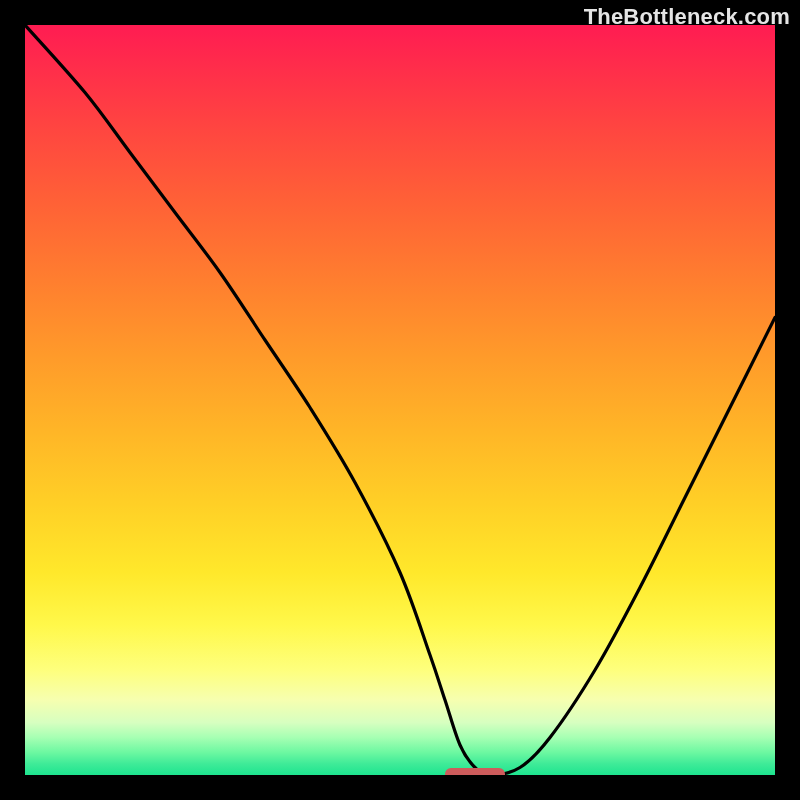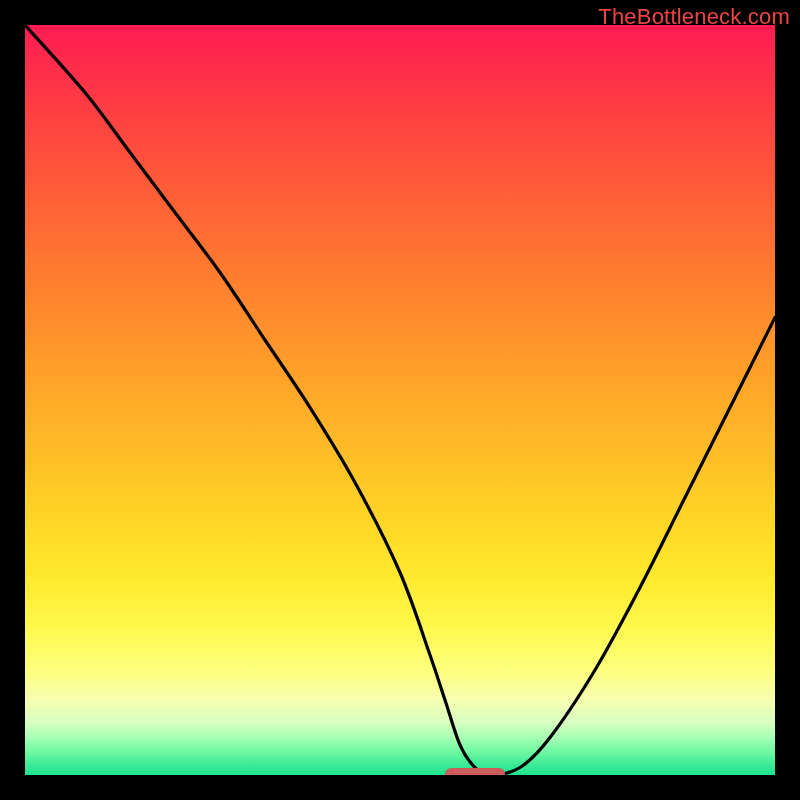--- a/index.html
+++ b/index.html
@@ -14,23 +14,23 @@
   .frame {
     position: relative;
     width: 800px;
     height: 800px;
     background: #000;
   }
   .watermark {
     position: absolute;
     top: 4px;
     right: 10px;
-    color: #ef4444;
+    color: #e5e5e5;
     font-size: 22px;
-    font-weight: 400;
+    font-weight: 700;
     letter-spacing: 0.2px;
     z-index: 3;
   }
   .plot-area {
     position: absolute;
     left: 25px;
     top: 25px;
     width: 750px;
     height: 750px;
     overflow: hidden;

